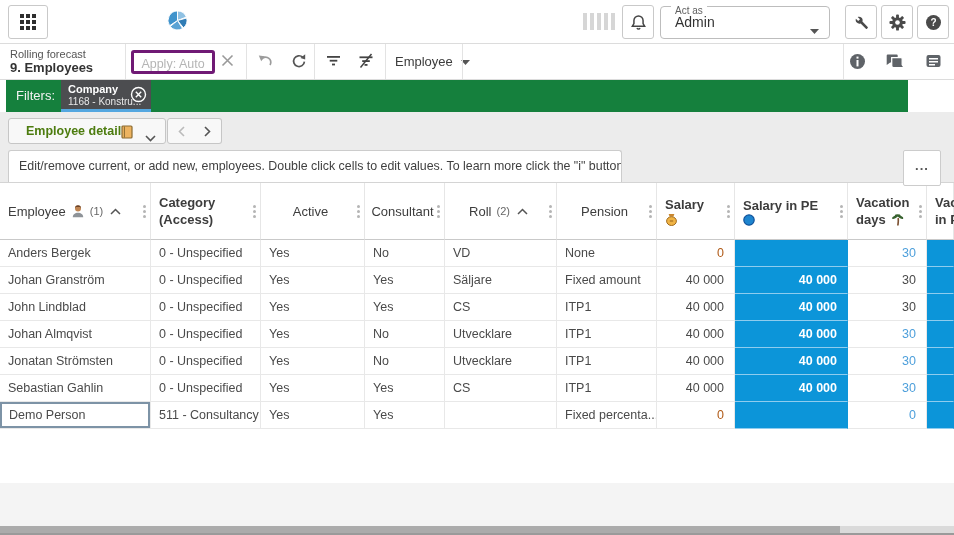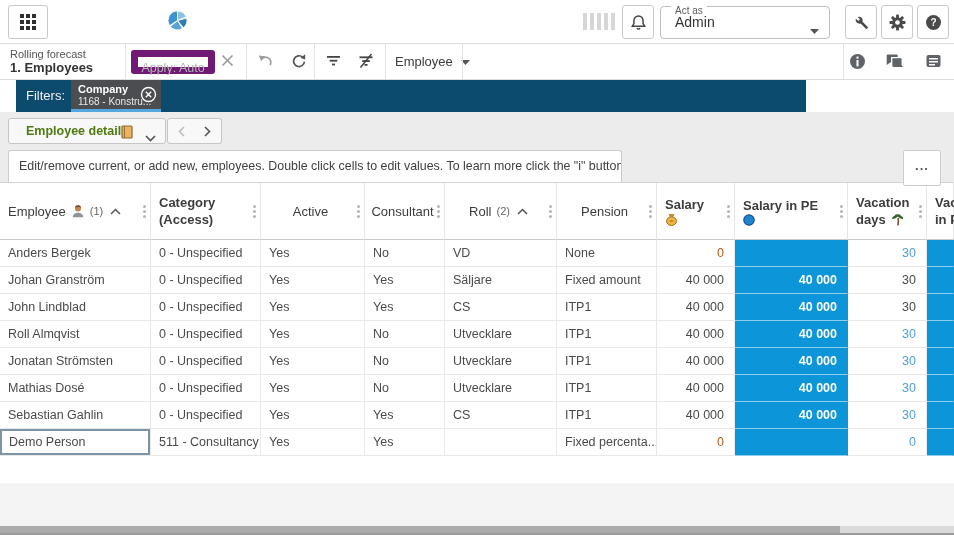--- a/index.html
+++ b/index.html
@@ -20,29 +20,29 @@
   .actas-label{position:absolute;top:-7px;left:10px;background:#fff;padding:5px 4px;font-size:10px;color:#5f5f5f;}
   .actas-value{position:absolute;left:14px;top:7px;font-size:14px;color:#333;}
   .actas-caret{position:absolute;right:10px;top:13px;}
 
   
   .toolbar{position:absolute;left:0;top:44px;width:954px;height:36px;background:#fff;border-bottom:1px solid #dcdcdc;}
   .crumb{position:absolute;left:10px;top:3px;line-height:14px;}
   .crumb .t{font-size:11px;color:#555;}
   .crumb .b{font-size:13px;font-weight:bold;color:#333;}
   .vdiv{position:absolute;top:0;width:1px;height:35px;background:#e3e3e3;}
-  .applybtn{position:absolute;left:131px;top:6px;width:84px;height:24px;border:7px solid #701a75;border-radius:3px;background:#fff;color:#b5b5b5;font-size:12.5px;text-align:center;line-height:22px;}
+  .applybtn{position:absolute;left:131px;top:6px;width:84px;height:24px;border:3px solid #701a75;border-radius:3px;background:#fff;color:#b5b5b5;font-size:12.5px;text-align:center;line-height:22px;}
   .tool{position:absolute;top:9px;cursor:pointer;}
   .viewsel{position:absolute;left:395px;top:10px;font-size:13px;color:#3c3c3c;cursor:pointer;}
   .viewsel svg{margin-left:8px;vertical-align:1px;}
   .rtools{position:absolute;right:12px;top:9px;display:flex;gap:20px;}
   .rtools span{cursor:pointer;}
 
   
-  .filterbar{position:absolute;left:16px;top:80px;width:790px;height:32px;background:#0c4a6e;}
+  .filterbar{position:absolute;left:6px;top:80px;width:902px;height:32px;background:#15803d;}
   .filterbar .lbl{position:absolute;left:10px;top:8px;font-size:13px;color:#f2f2f2;}
   .chip{position:absolute;left:55px;top:0;height:32px;width:90px;background:#4c4d50;border-bottom:3px solid #54a7e0;cursor:pointer;}
   .chip .t1{position:absolute;left:7px;top:3px;font-size:11px;font-weight:bold;color:#fff;}
   .chip .t2{position:absolute;left:7px;top:16px;font-size:10px;color:#e8e8e8;white-space:nowrap;}
   .chip .x{position:absolute;right:4px;top:6px;}
 
   
   .detailsbar{position:absolute;left:0;top:112px;width:954px;height:36px;background:#ececec;}
   .detbtn{position:absolute;left:8px;top:6px;width:158px;height:26px;background:#f8f8f8;border:1px solid #c6c6c6;border-radius:3px;cursor:pointer;}
   .detbtn .txt{position:absolute;left:9px;top:5px;font-size:12.5px;font-weight:bold;color:#4d7c0f;margin-left:8px;}
@@ -147,21 +147,21 @@
       <svg width="17" height="17" viewBox="0 0 17 17">
         <circle cx="8.5" cy="8.5" r="7.5" fill="#4a4a4a"></circle>
         <text x="8.5" y="12" text-anchor="middle" font-size="10" font-weight="bold" fill="#fff" font-family="Liberation Sans, sans-serif">?</text>
       </svg>
     </div>
   </div>
 
   <div class="toolbar">
     <div class="crumb">
       <div class="t">Rolling forecast</div>
-      <div class="b">1. Employees</div>
+      <div class="b">9. Employees</div>
     </div>
     <div class="vdiv" style="left:125px;"></div>
     <div class="applybtn">Apply: Auto</div>
     <span class="tool" style="left:221px;">
       <svg width="13" height="13" viewBox="0 0 13 13">
           <path d="M1.5 1.5 L11.5 11.5 M11.5 1.5 L1.5 11.5" stroke="#9a9a9a" stroke-width="1.6"></path>
         </svg>
     </span>
     <div class="vdiv" style="left:246px;"></div>
     <span class="tool" style="left:258px;">
@@ -483,21 +483,21 @@
             <td>Yes</td>
             <td>Yes</td>
             <td>CS</td>
             <td>ITP1</td>
             <td class="num">40 000</td>
             <td class="pe val">40 000</td>
             <td class="num">30</td>
             <td class="pe"></td>
           </tr>
           <tr>
-            <td>Roll Almqvist</td>
+            <td>Johan Almqvist</td>
             <td>0 - Unspecified</td>
             <td>Yes</td>
             <td>No</td>
             <td>Utvecklare</td>
             <td>ITP1</td>
             <td class="num">40 000</td>
             <td class="pe val">40 000</td>
             <td class="num calc">30</td>
             <td class="pe"></td>
           </tr>
@@ -507,32 +507,20 @@
             <td>Yes</td>
             <td>No</td>
             <td>Utvecklare</td>
             <td>ITP1</td>
             <td class="num">40 000</td>
             <td class="pe val">40 000</td>
             <td class="num calc">30</td>
             <td class="pe"></td>
           </tr>
           <tr>
-            <td>Mathias Dosé</td>
-            <td>0 - Unspecified</td>
-            <td>Yes</td>
-            <td>No</td>
-            <td>Utvecklare</td>
-            <td>ITP1</td>
-            <td class="num">40 000</td>
-            <td class="pe val">40 000</td>
-            <td class="num calc">30</td>
-            <td class="pe"></td>
-          </tr>
-          <tr>
             <td>Sebastian Gahlin</td>
             <td>0 - Unspecified</td>
             <td>Yes</td>
             <td>Yes</td>
             <td>CS</td>
             <td>ITP1</td>
             <td class="num">40 000</td>
             <td class="pe val">40 000</td>
             <td class="num calc">30</td>
             <td class="pe"></td>

